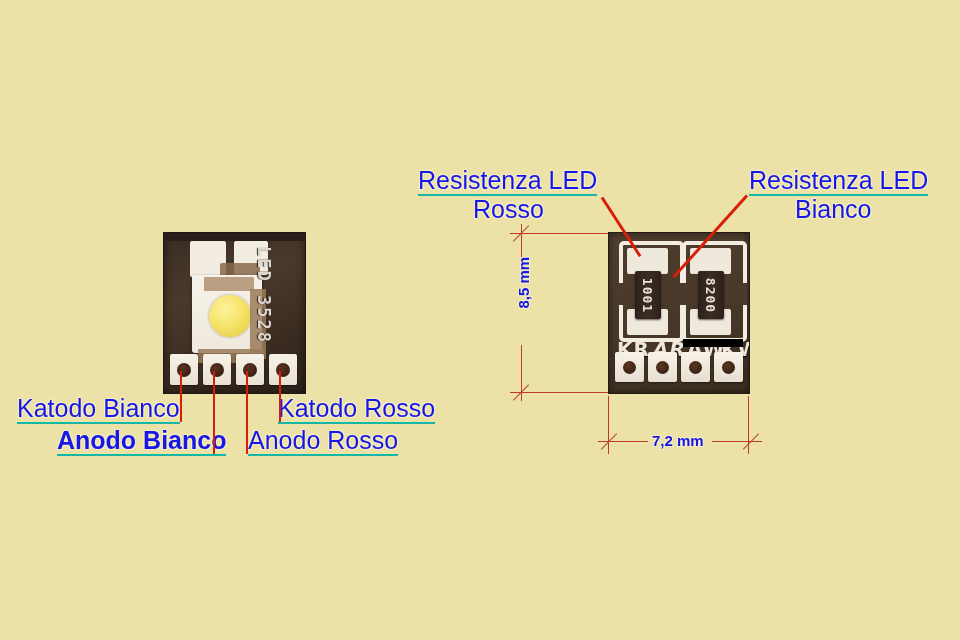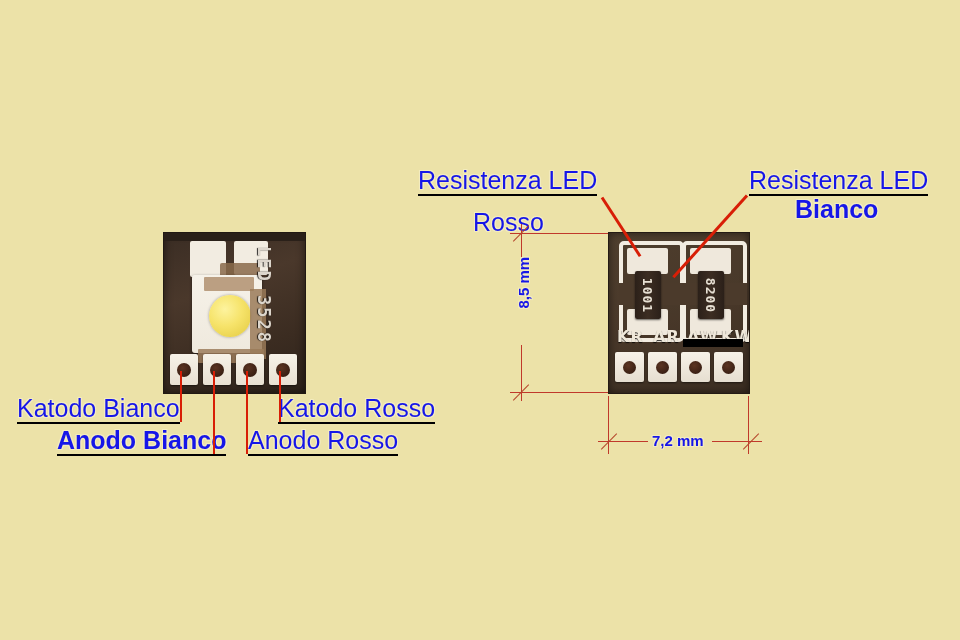--- a/index.html
+++ b/index.html
@@ -17,21 +17,21 @@
     position:absolute;
     color:#1616e8;
     font-family:"Liberation Sans", sans-serif;
     font-weight:400;
     white-space:nowrap;
     line-height:1.02;
     text-shadow:
        1px 0 0 #f3ecc0, -1px 0 0 #f3ecc0, 0 1px 0 #f3ecc0, 0 -1px 0 #f3ecc0,
        1px 1px 0 #f3ecc0, -1px -1px 0 #f3ecc0, 1px -1px 0 #f3ecc0, -1px 1px 0 #f3ecc0;
   }
-  .anno.u{ border-bottom:2px solid #000000; }
+  .anno.u{ border-bottom:2px solid #14b8a6; }
   .anno.big{ font-size:25px; }
   .anno.dim{ font-size:15px; font-weight:bold; }
 
   
   .lead{position:absolute;background:#d81e06;}
   .lead.v{width:2px;}
   .diag{position:absolute;background:#d81e06;transform-origin:0 50%;height:3px;}
 
   
   .dimline{position:absolute;background:#c0392b;}
@@ -107,22 +107,22 @@
     background:linear-gradient(90deg,#2b2019 0%,#3c2d22 50%,#2b2019 100%);
     border-radius:2px;box-shadow:0 1px 2px rgba(0,0,0,.6);
     display:flex;align-items:center;justify-content:center;
   }
   .rcode{
     color:#e7e0d3;font-size:13px;font-weight:bold;letter-spacing:1px;
     font-family:"DejaVu Sans Mono", monospace;
     transform:rotate(90deg);white-space:nowrap;
   }
   .silkR{
-    position:absolute;top:94px;left:8px;width:126px;height:20px;
-    color:#efe8da;font-size:16px;font-weight:bold;letter-spacing:1px;
+    position:absolute;top:104px;left:8px;width:126px;height:20px;
+    color:#efe8da;font-size:20px;font-weight:bold;letter-spacing:1px;
     font-family:"DejaVu Sans", sans-serif;
     text-shadow:0 1px 1px rgba(0,0,0,.8);
   }
   .silkR span{position:absolute;}
   .redact{position:absolute;left:74px;top:106px;width:60px;height:8px;background:#000;}
   .padsrowR{position:absolute;left:5px;bottom:9px;width:132px;height:32px;}
   .padR{
     position:absolute;top:0;width:29px;height:30px;
     background:linear-gradient(180deg,#f7f2e8,#e6ded0);
     border-radius:2px;box-shadow:0 1px 2px rgba(0,0,0,.5);
@@ -183,21 +183,21 @@
       <div class="rpad t"></div>
       <div class="rpad b"></div>
       <div class="gap"></div>
       <div class="rbody">
         <span class="rcode">8200</span>
       </div>
     </div>
 
     <div class="silkR">
       <span style="left:0px;">KR</span>
-      <span style="left:36px;">AR</span>
+      <span style="left:36px;font-style:italic;">AR</span>
       <span style="left:70px;">AW</span>
       <span style="left:104px;">KW</span>
     </div>
     <div class="redact"></div>
 
     <div class="padsrowR">
       <div class="padR" style="left:1px;">
           <i></i>
         </div>
       <div class="padR" style="left:34px;">
@@ -206,24 +206,24 @@
       <div class="padR" style="left:67px;">
           <i></i>
         </div>
       <div class="padR" style="left:100px;">
           <i></i>
         </div>
     </div>
   </div>
 
   <div class="anno big u" style="left:418px;top:168px;">Resistenza LED</div>
-  <div class="anno big" style="left:473px;top:197px;margin-top:13px;">Rosso</div>
+  <div class="anno big" style="left:473px;top:197px;">Rosso</div>
 
   <div class="anno big u" style="left:749px;top:168px;">Resistenza LED</div>
-  <div class="anno big" style="left:795px;top:197px;font-weight:bold;">Bianco</div>
+  <div class="anno big" style="left:795px;top:197px;">Bianco</div>
 
   <div class="diag" style="left:602px;top:196px;width:70px;transform:rotate(57deg);"></div>
   <div class="diag" style="left:747px;top:194px;width:110px;transform:rotate(132deg);"></div>
 
   <div class="anno big u" style="left:17px;top:396px;">Katodo Bianco</div>
   <div class="anno big u" style="left:57px;top:428px;font-weight:bold;">Anodo Bianco</div>
   <div class="anno big u" style="left:278px;top:396px;text-align:center;">Katodo Rosso</div>
   <div class="anno big u" style="left:248px;top:428px;">Anodo Rosso</div>
 
   <div class="lead v" style="left:180px;top:371px;height:51px;"></div>

